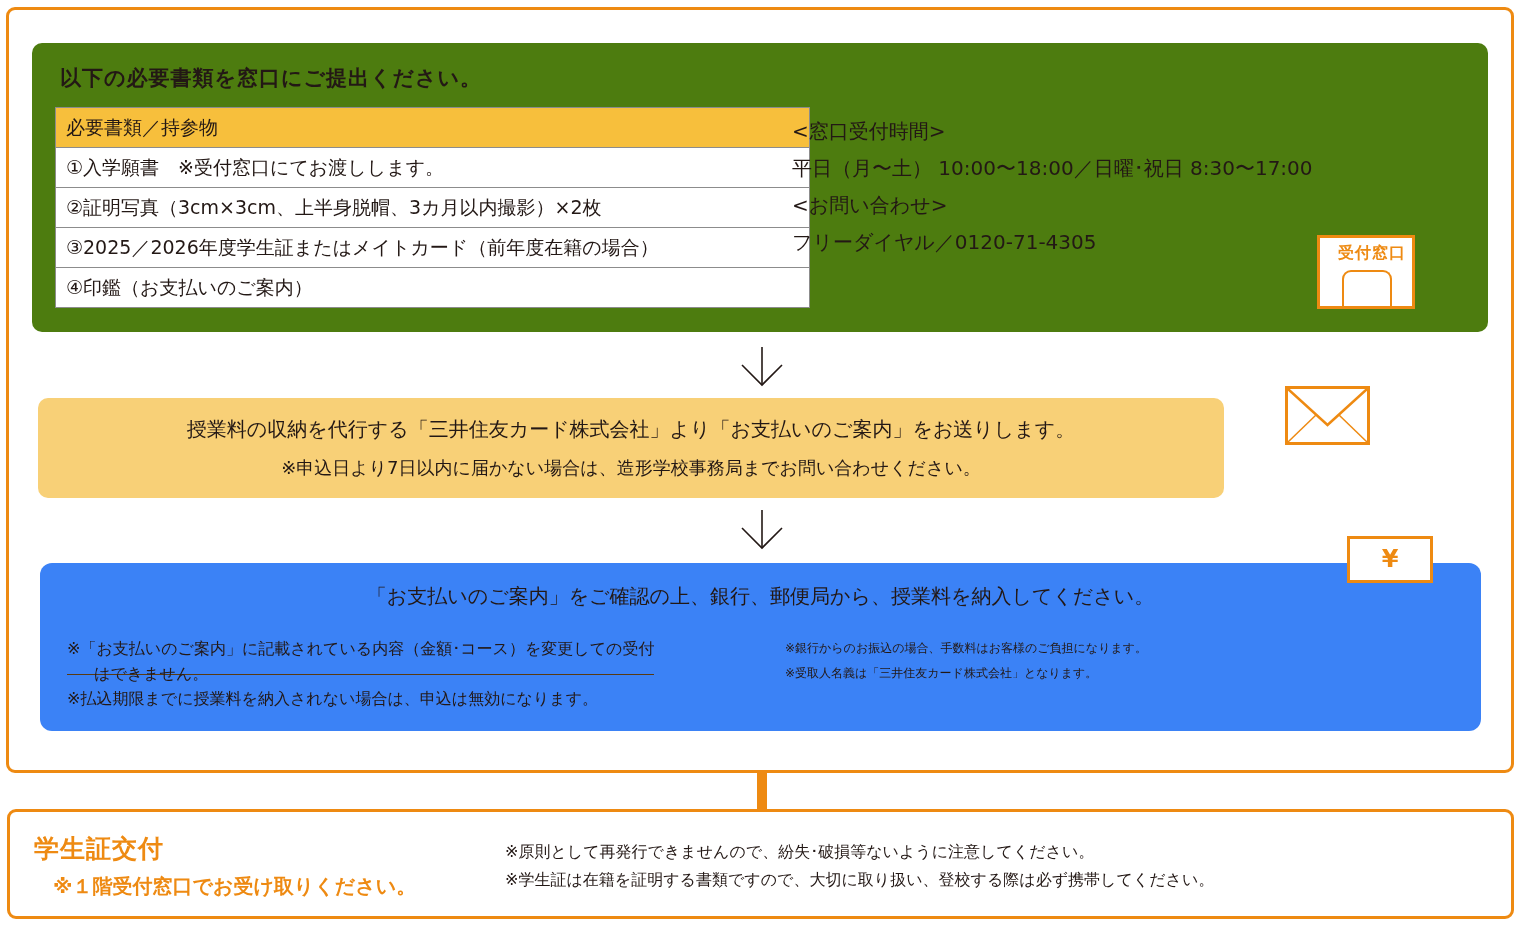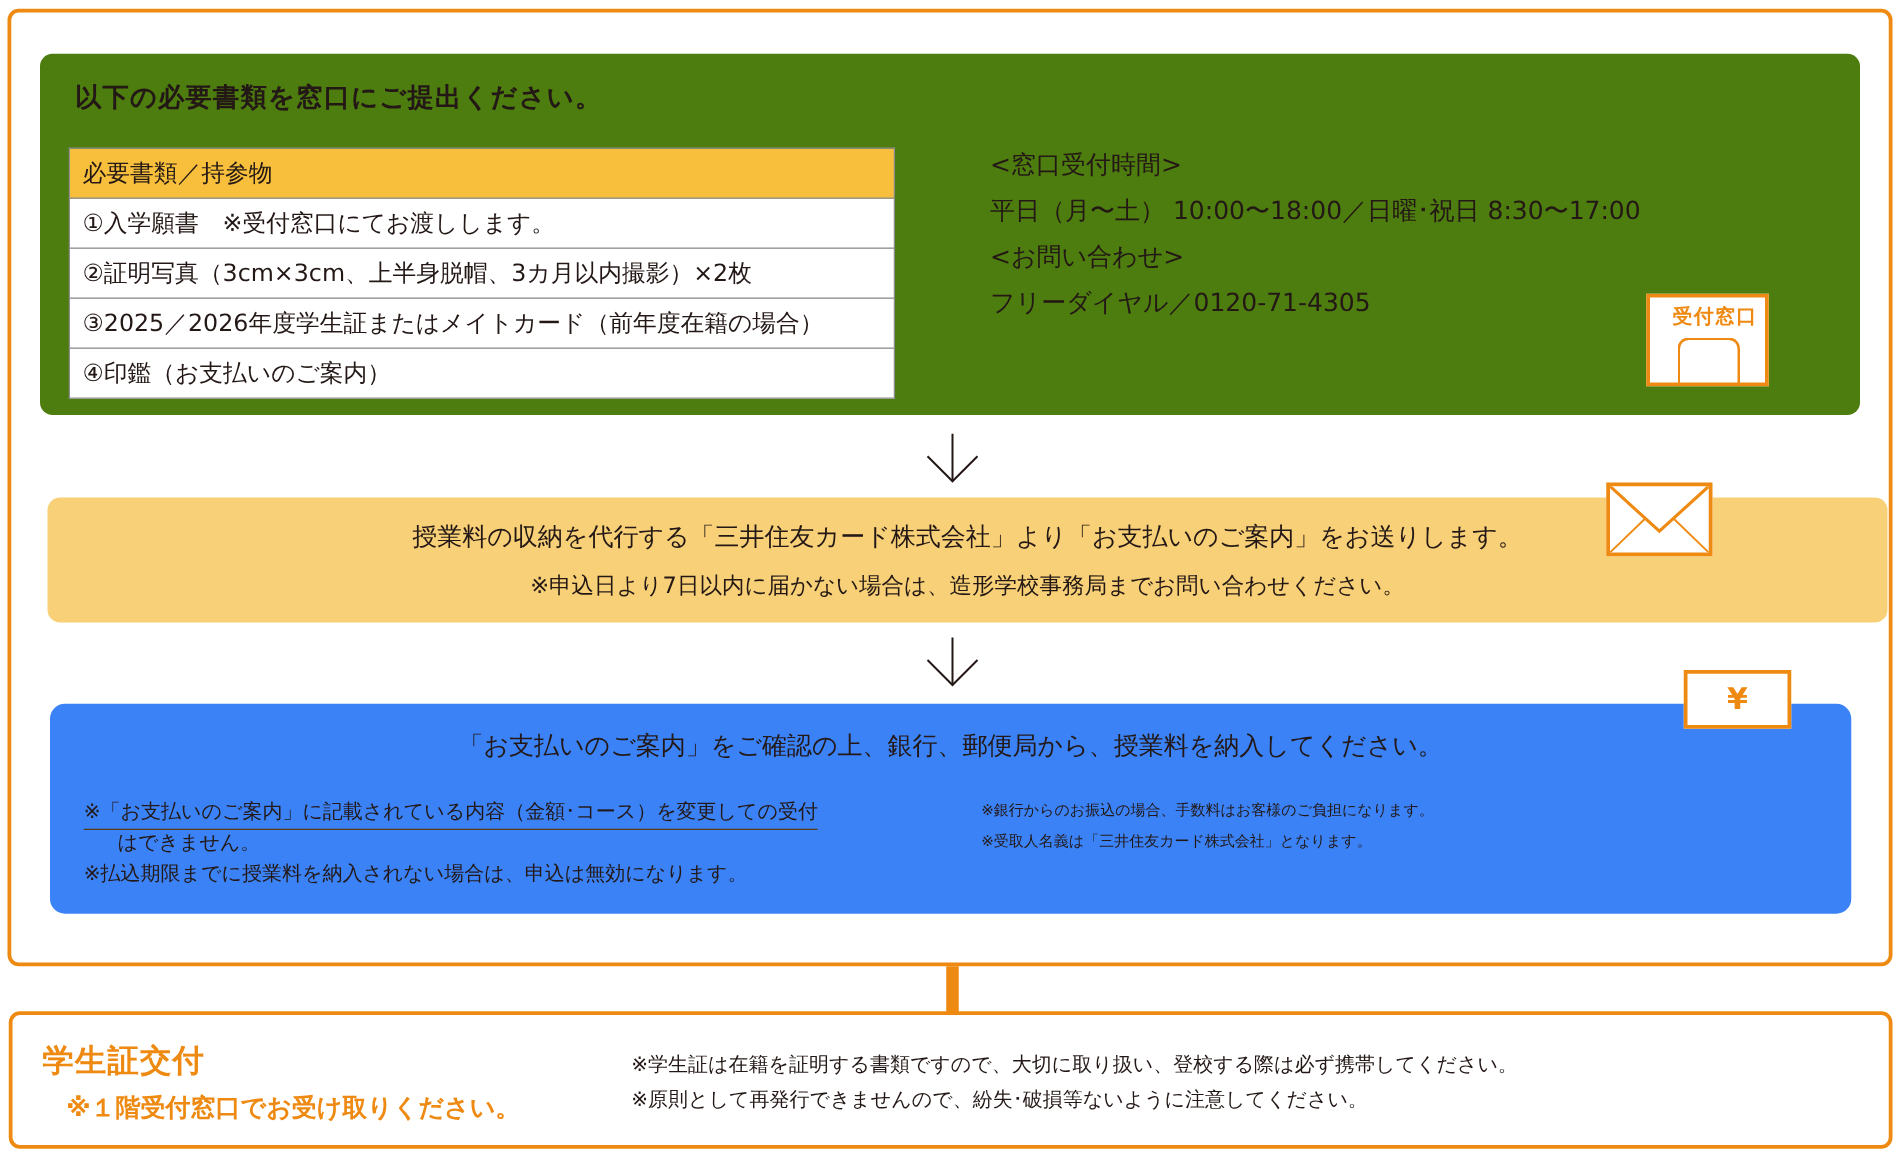--- a/index.html
+++ b/index.html
@@ -21,21 +21,21 @@
   
   .panel1 {
     position: absolute; left: 32px; top: 43px; width: 1456px; height: 289px;
     background: #4d7c0f; border-radius: 10px;
   }
   .panel1-title {
     position: absolute; left: 28px; top: 21px; font-size: 21px; font-weight: bold; letter-spacing: 1px;
     color: #231815;
   }
   .doc-table {
-    position: absolute; left: 23px; top: 75px; width: 661px;
+    position: absolute; left: 23px; top: 64px; width: 755px;
     border-collapse: collapse; font-size: 19px; padding-left: 36px;
   }
   .doc-table th, .doc-table td {
     border: 1px solid #8c8c8c; height: 40px; padding: 0 10px; text-align: left; font-weight: normal;
     white-space: nowrap;
   }
   .doc-table th { background: #f7bf3c; height: 40px; }
   .doc-table td { background: #ffffff; }
 
   .info-block {
@@ -51,21 +51,21 @@
   }
   .counter-icon .ci-door {
     position: absolute; left: 22px; top: 32px; width: 50px; height: 39px;
     border: 2px solid #ee8a12; border-bottom: none; border-radius: 9px 9px 0 0;
   }
 
   .arrow { position: absolute; width: 44px; height: 44px; }
 
   
   .panel2 {
-    position: absolute; left: 38px; top: 398px; width: 1472px; height: 100px;
+    position: absolute; left: 38px; top: 398px; width: 1186px; height: 100px;
     background: #f8d077; border-radius: 10px;
   }
   .panel2-main {
     position: absolute; left: 0; right: 0; top: 18px; text-align: center; font-size: 20px;
   }
   .panel2-note {
     position: absolute; left: 0; right: 0; top: 58px; text-align: center; font-size: 18px;
   }
   .mail-icon {
     position: absolute; left: 1285px; top: 386px; width: 85px; height: 59px;
@@ -76,21 +76,21 @@
   .panel3 {
     position: absolute; left: 40px; top: 563px; width: 1441px; height: 168px;
     background: #3b82f6; border-radius: 12px;
   }
   .panel3-main {
     position: absolute; left: 0; right: 0; top: 20px; text-align: center; font-size: 20px;
   }
   .panel3-notes-left {
     position: absolute; left: 27px; top: 73px; font-size: 16px; line-height: 25px;
   }
-  .panel3-notes-left .underline { border-bottom: 1.5px solid #5a3a10; padding-bottom: 5px; }
+  .panel3-notes-left .underline { border-bottom: 1.5px solid #5a3a10; padding-bottom: 16px; }
   .panel3-notes-left .indent { padding-left: 27px; }
   .panel3-notes-right {
     position: absolute; left: 745px; top: 73px; font-size: 12px; line-height: 25px;
   }
   .yen-icon {
     position: absolute; left: 1347px; top: 536px; width: 86px; height: 47px;
     border: 3px solid #ee8a12; background: #fff; text-align: center;
     color: #ee8a12; font-weight: bold; font-size: 24px; line-height: 40px;
   }
 
@@ -180,15 +180,15 @@
   </div>
 </div>
 <div class="yen-icon">¥</div>
 
 <div class="connector"></div>
 
 <div class="bottom-frame"></div>
 <div class="issue-title">学生証交付</div>
 <div class="issue-sub">※１階受付窓口でお受け取りください。</div>
 <div class="issue-notes">
+  <div>※原則として再発行できませんので、紛失･破損等ないように注意してください。</div>
   <div>※学生証は在籍を証明する書類ですので、大切に取り扱い、登校する際は必ず携帯してください。</div>
-  <div>※原則として再発行できませんので、紛失･破損等ないように注意してください。</div>
 </div>
 
 </body></html>

